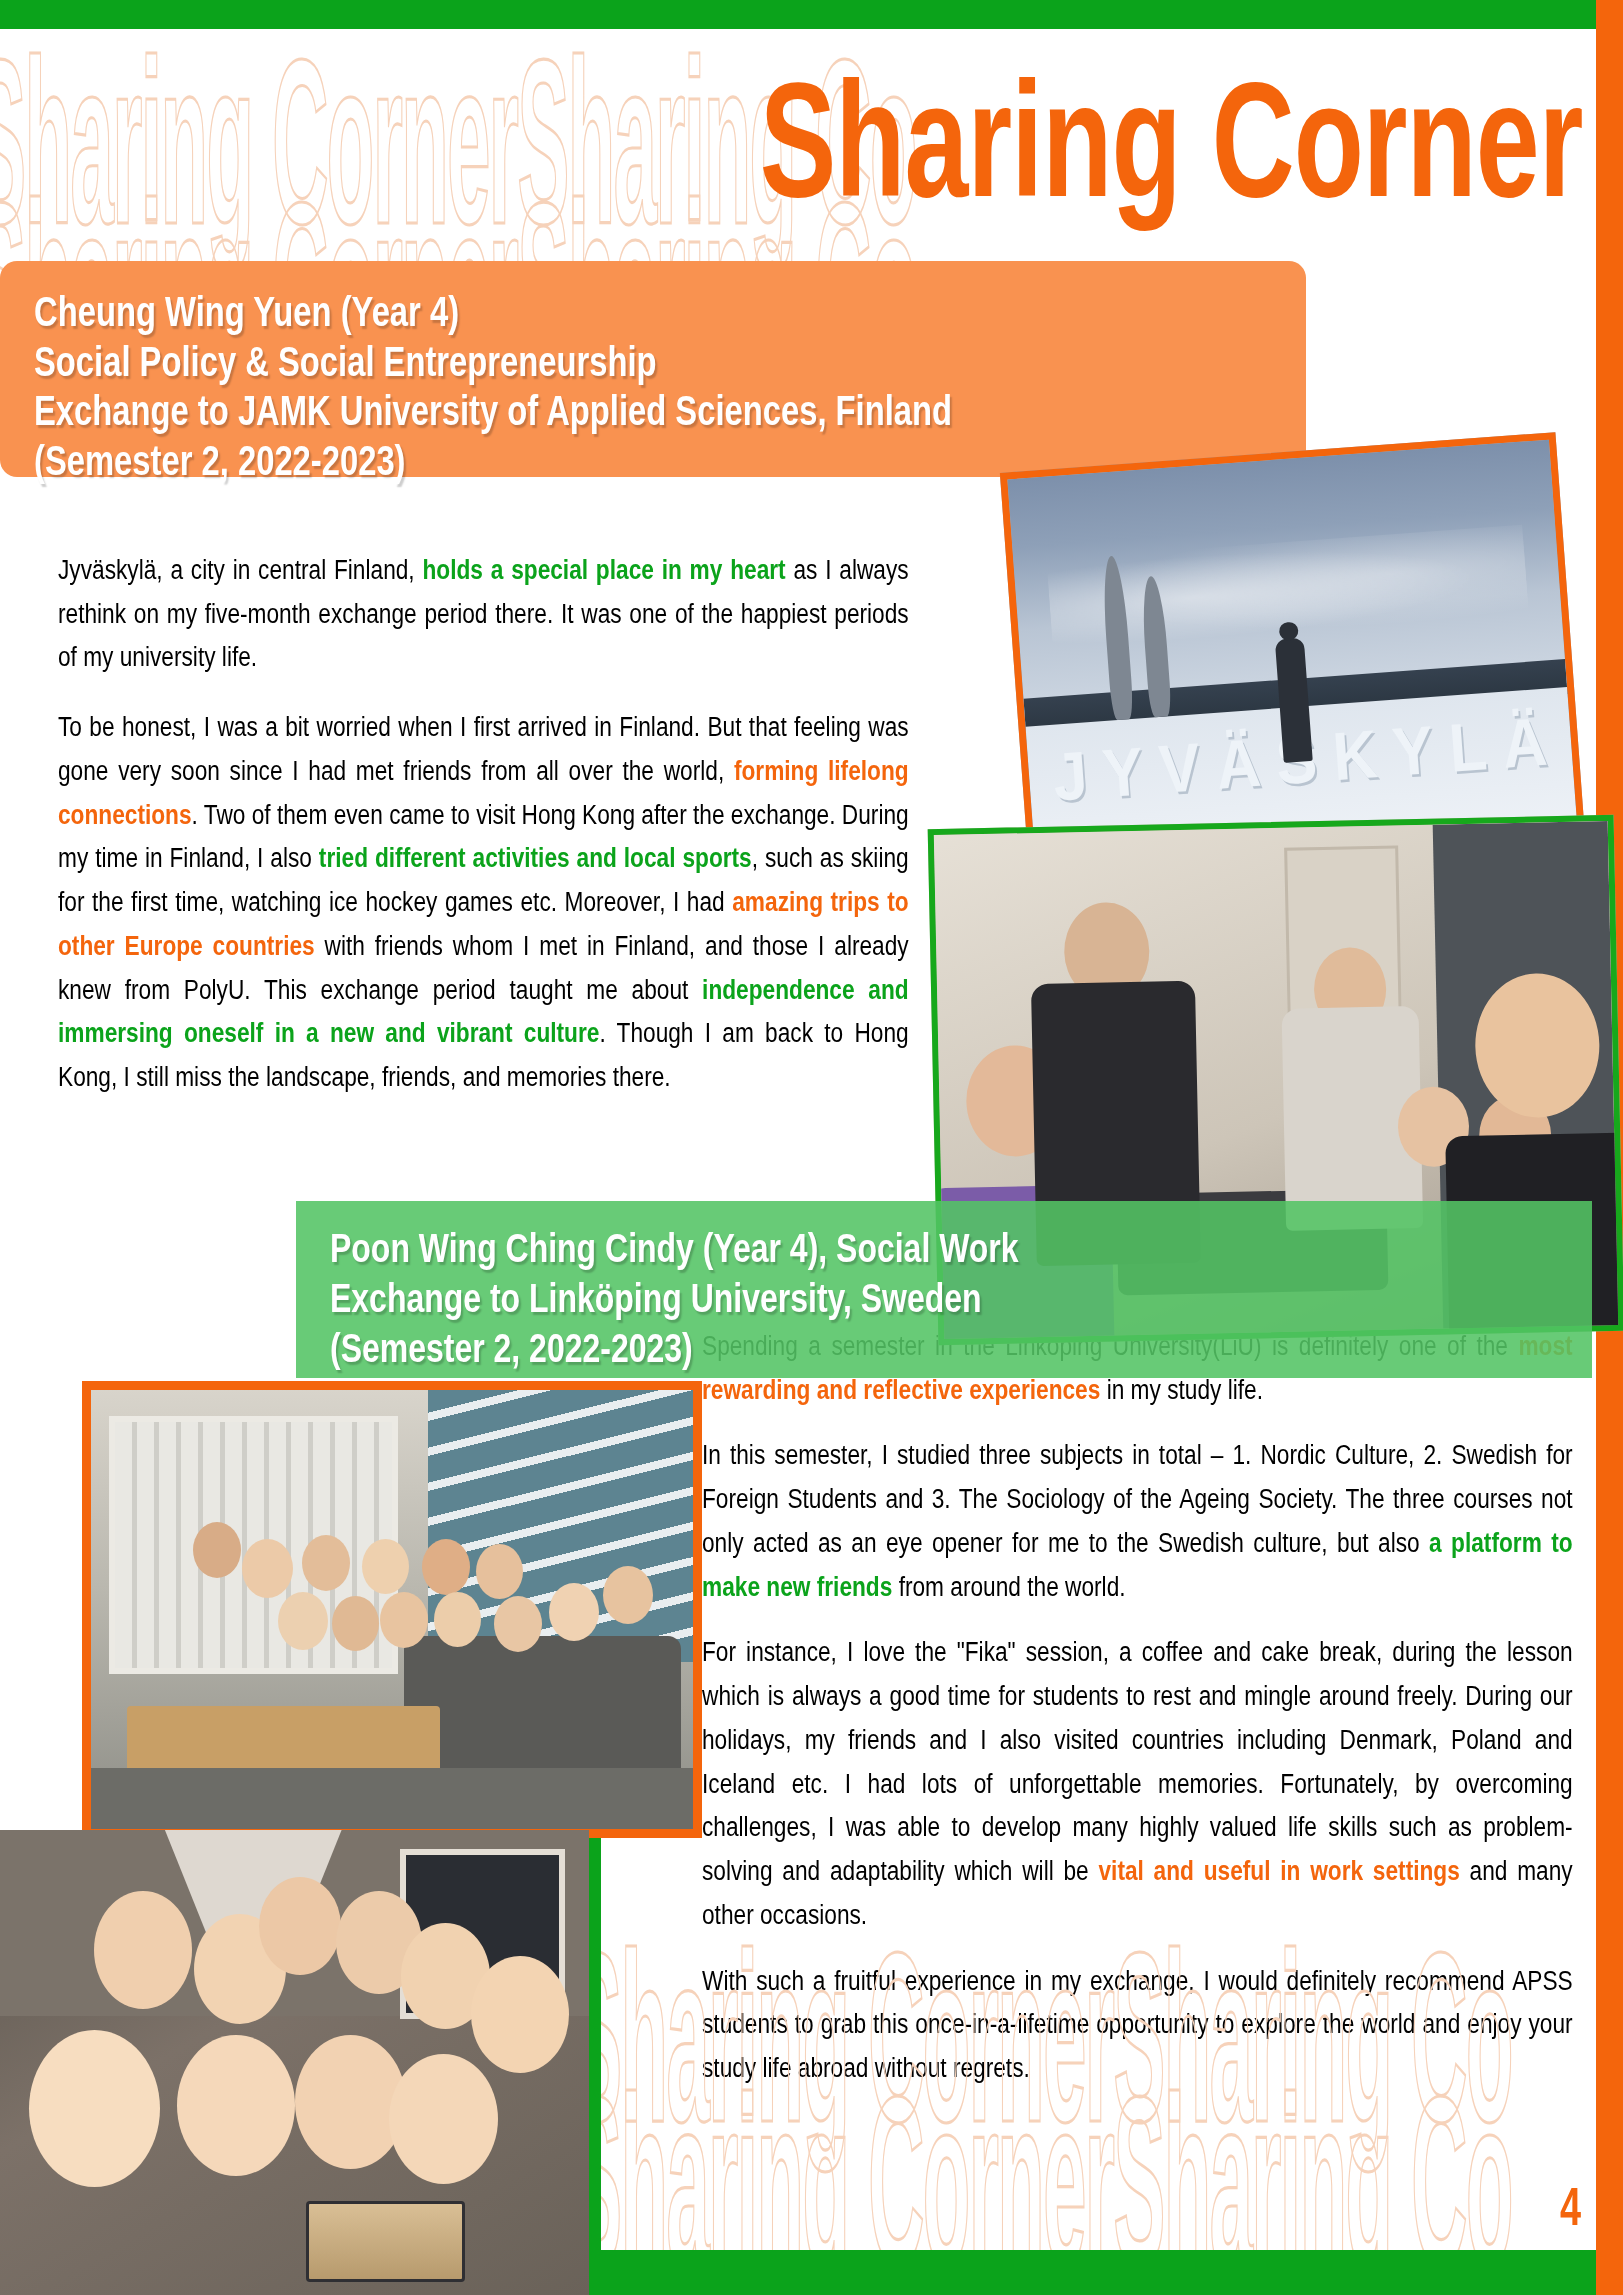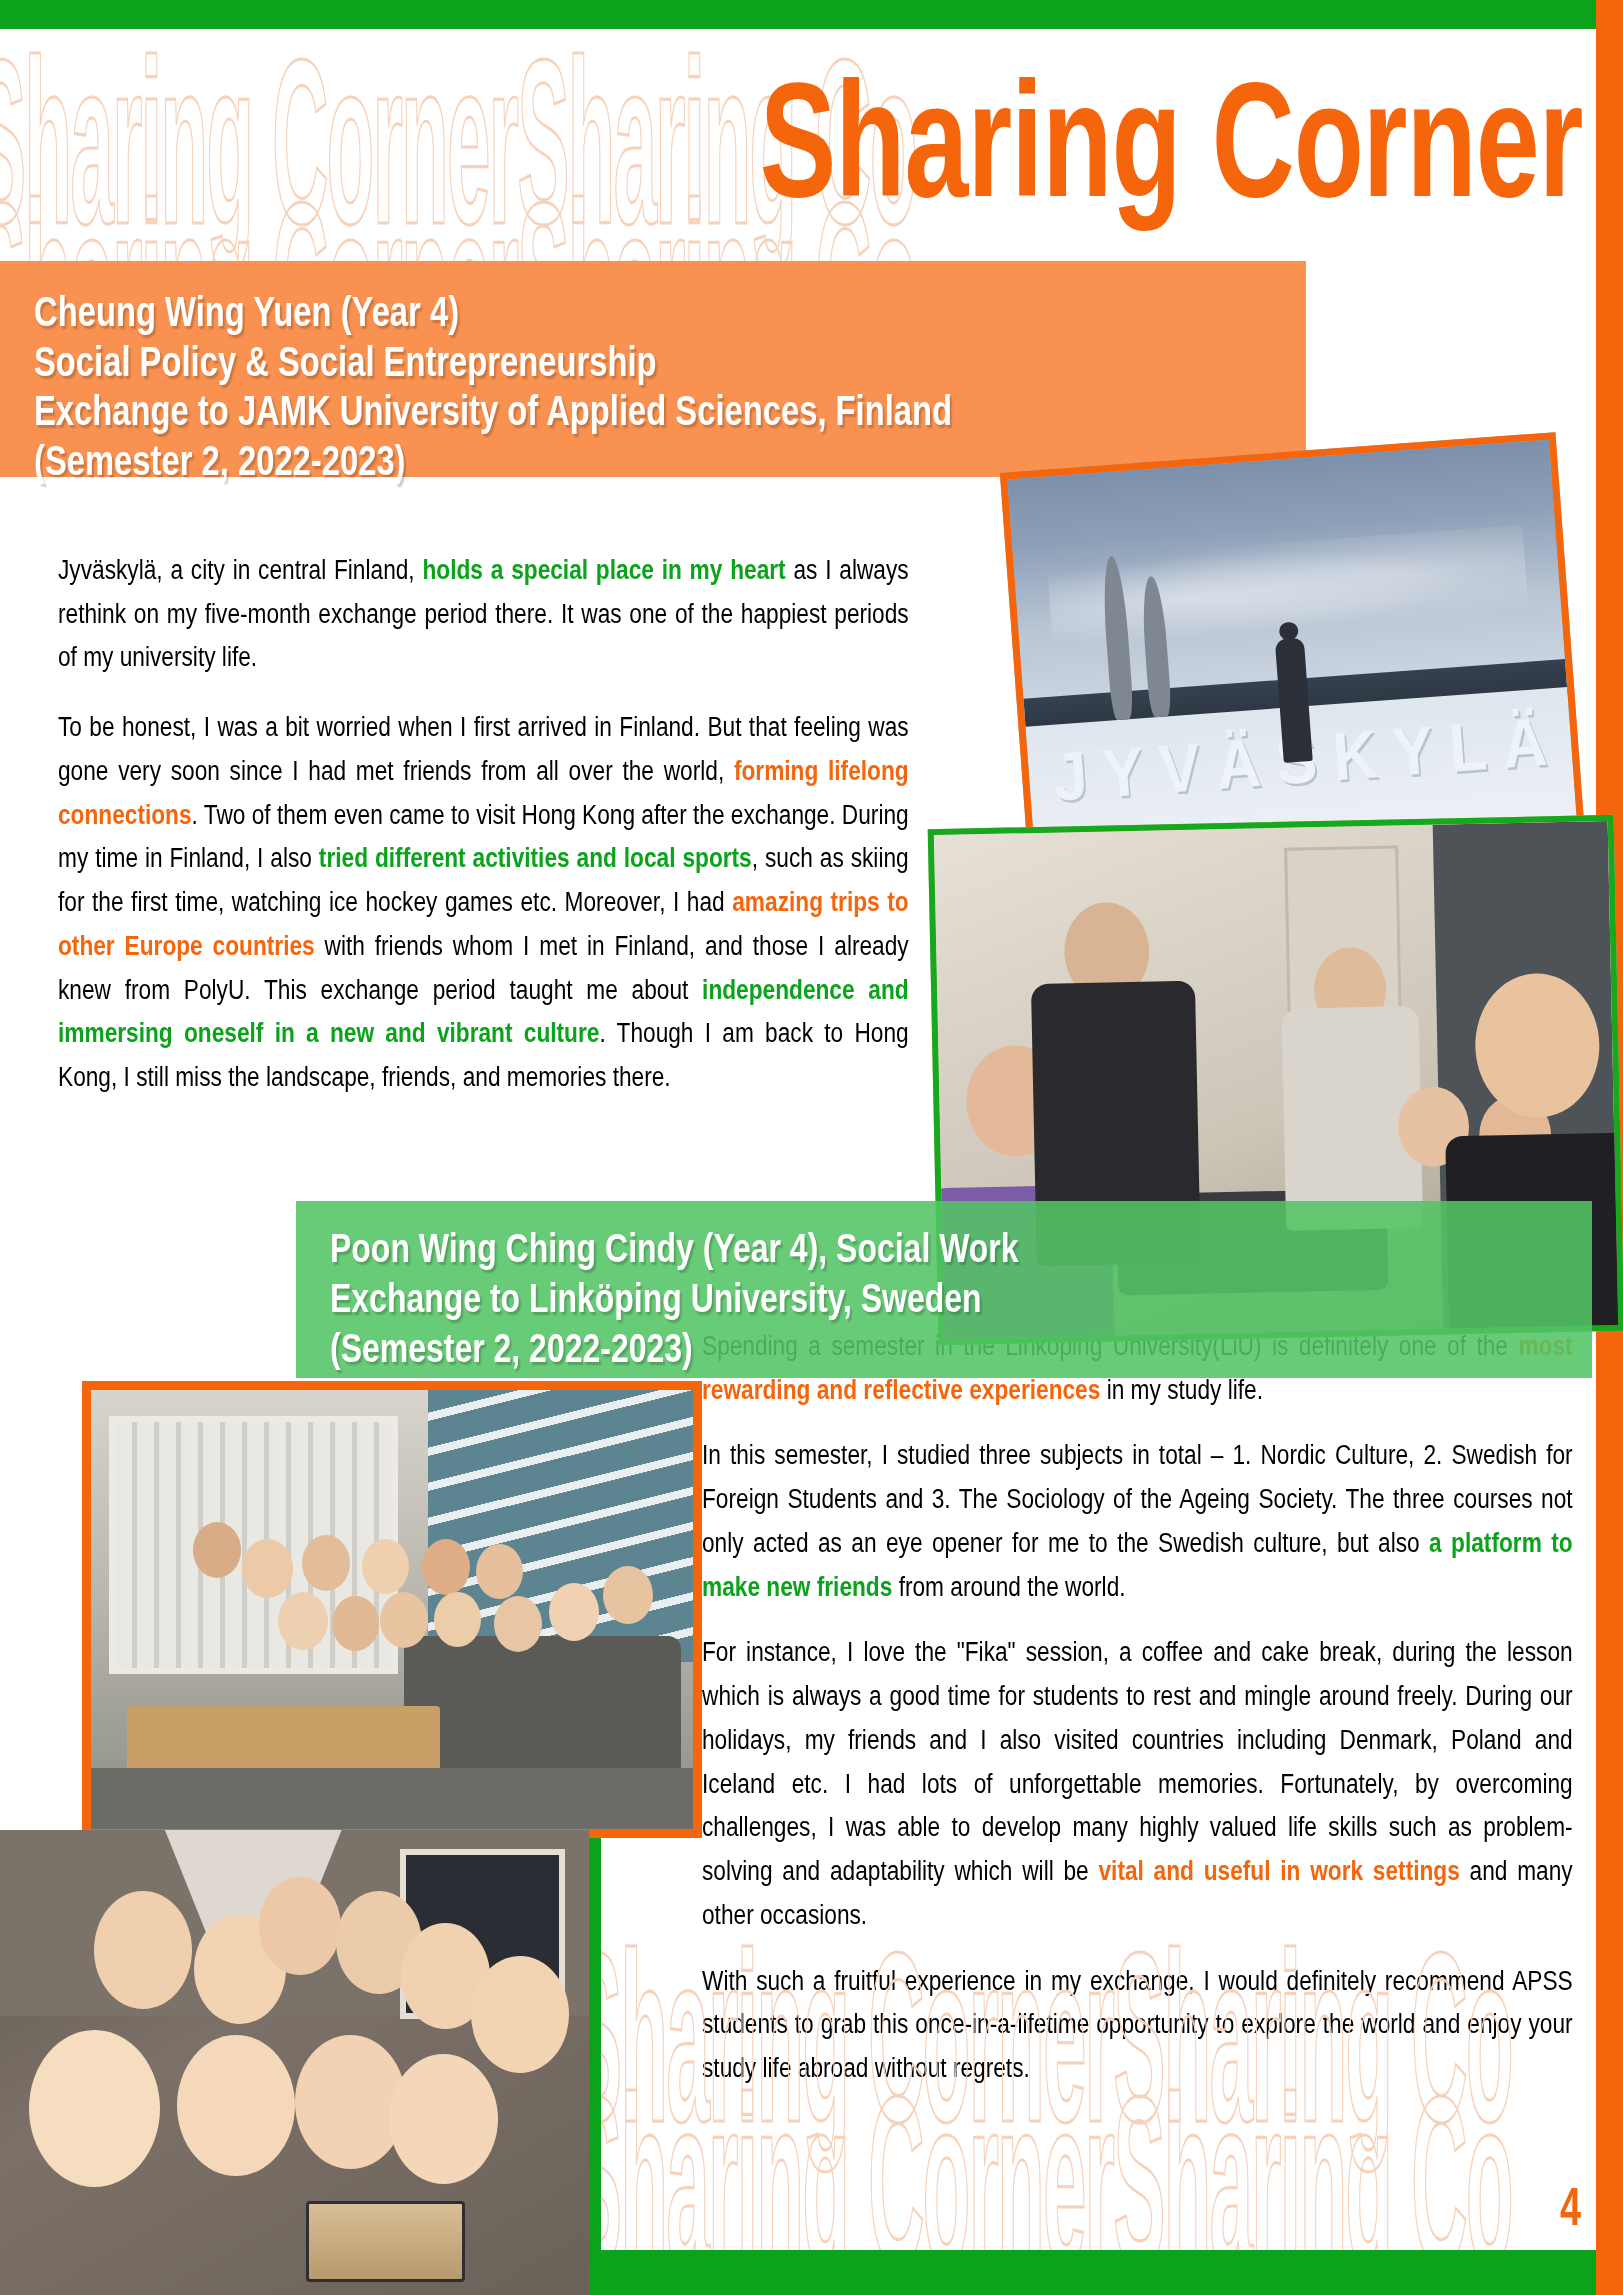--- a/index.html
+++ b/index.html
@@ -31,21 +31,21 @@
          font-size:164px;line-height:.92;font-weight:bold;color:#f4650c;
          transform:scaleX(.70);transform-origin:right top;
          letter-spacing:-1.3px;white-space:nowrap;}
 
   
   .hdr{position:absolute;color:#ffffff;font-weight:bold;
        text-shadow:2.6px 2.6px 2px rgba(0,0,0,.20);}
   .hdr-line{transform:scaleX(.78);transform-origin:left center;white-space:nowrap;}
 
   .hdr-orange{left:0;top:261px;width:1306px;height:216px;background:#f99250;
-              padding:26px 0 0 34px;box-sizing:border-box;}
+              padding:26px 0 0 34px;box-sizing:border-box;border-radius:17px;}
   .hdr-orange .hdr-line{font-size:42px;line-height:1.18;}
 
   .hdr-green{left:296px;top:1201px;width:1296px;height:177px;
              background:rgba(83,196,100,.88);
              padding:22px 0 0 34px;box-sizing:border-box;z-index:6;}
   .hdr-green .hdr-line{font-size:41px;line-height:1.22;}
 
   
   .col{position:absolute;text-align:justify;color:#000;
        font-size:27px;line-height:1.62;}

